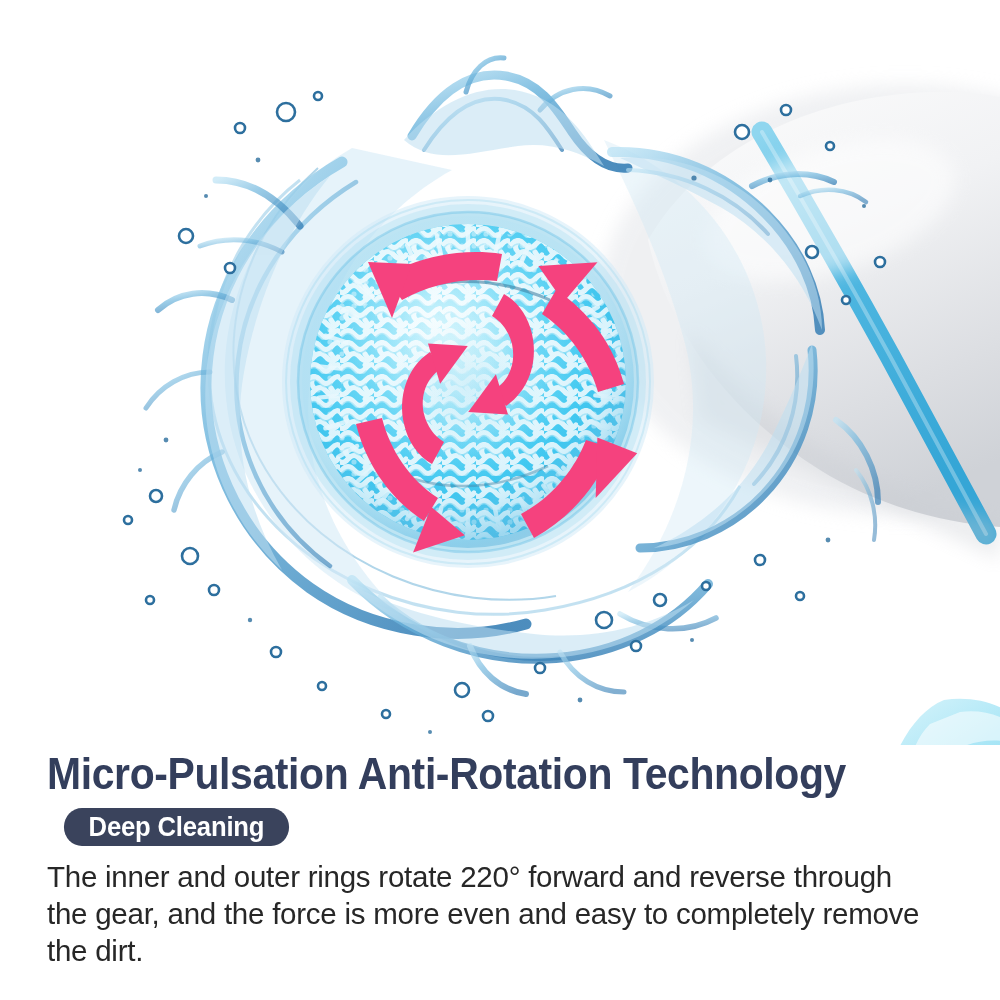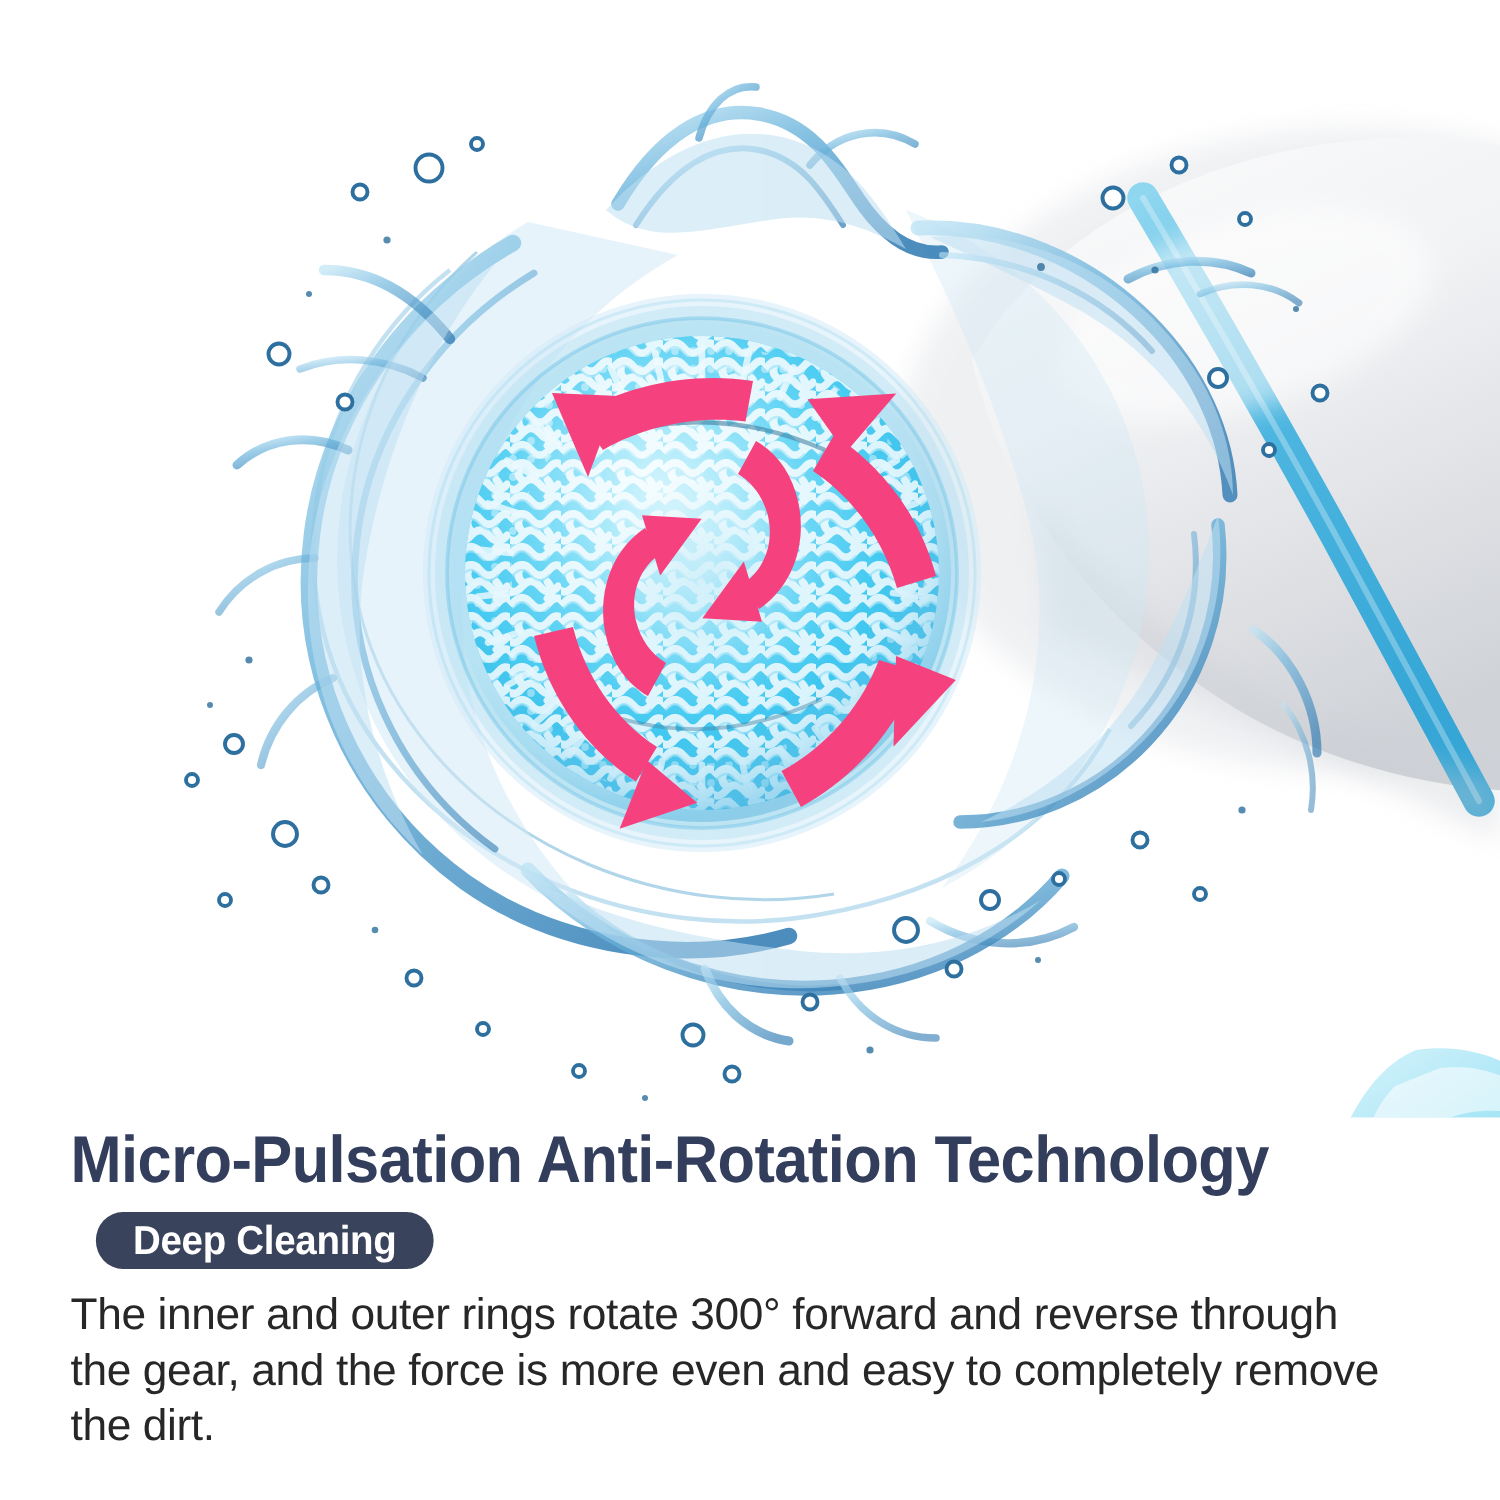--- a/index.html
+++ b/index.html
@@ -410,16 +410,16 @@
         </g>
       </g>
     </svg>
   </div>
 
   <div class="copy">
     <h1 class="headline">Micro-Pulsation Anti-Rotation Technology</h1>
 
     <div class="badge">Deep Cleaning</div>
 
-    <p class="body-copy">The inner and outer rings rotate 300° forward and reverse through the gear, and the force is more even and easy to completely remove the dirt.</p>
+    <p class="body-copy">The inner and outer rings rotate 220° forward and reverse through the gear, and the force is more even and easy to completely remove the dirt.</p>
   </div>
 
 </div>
 
 </body></html>

